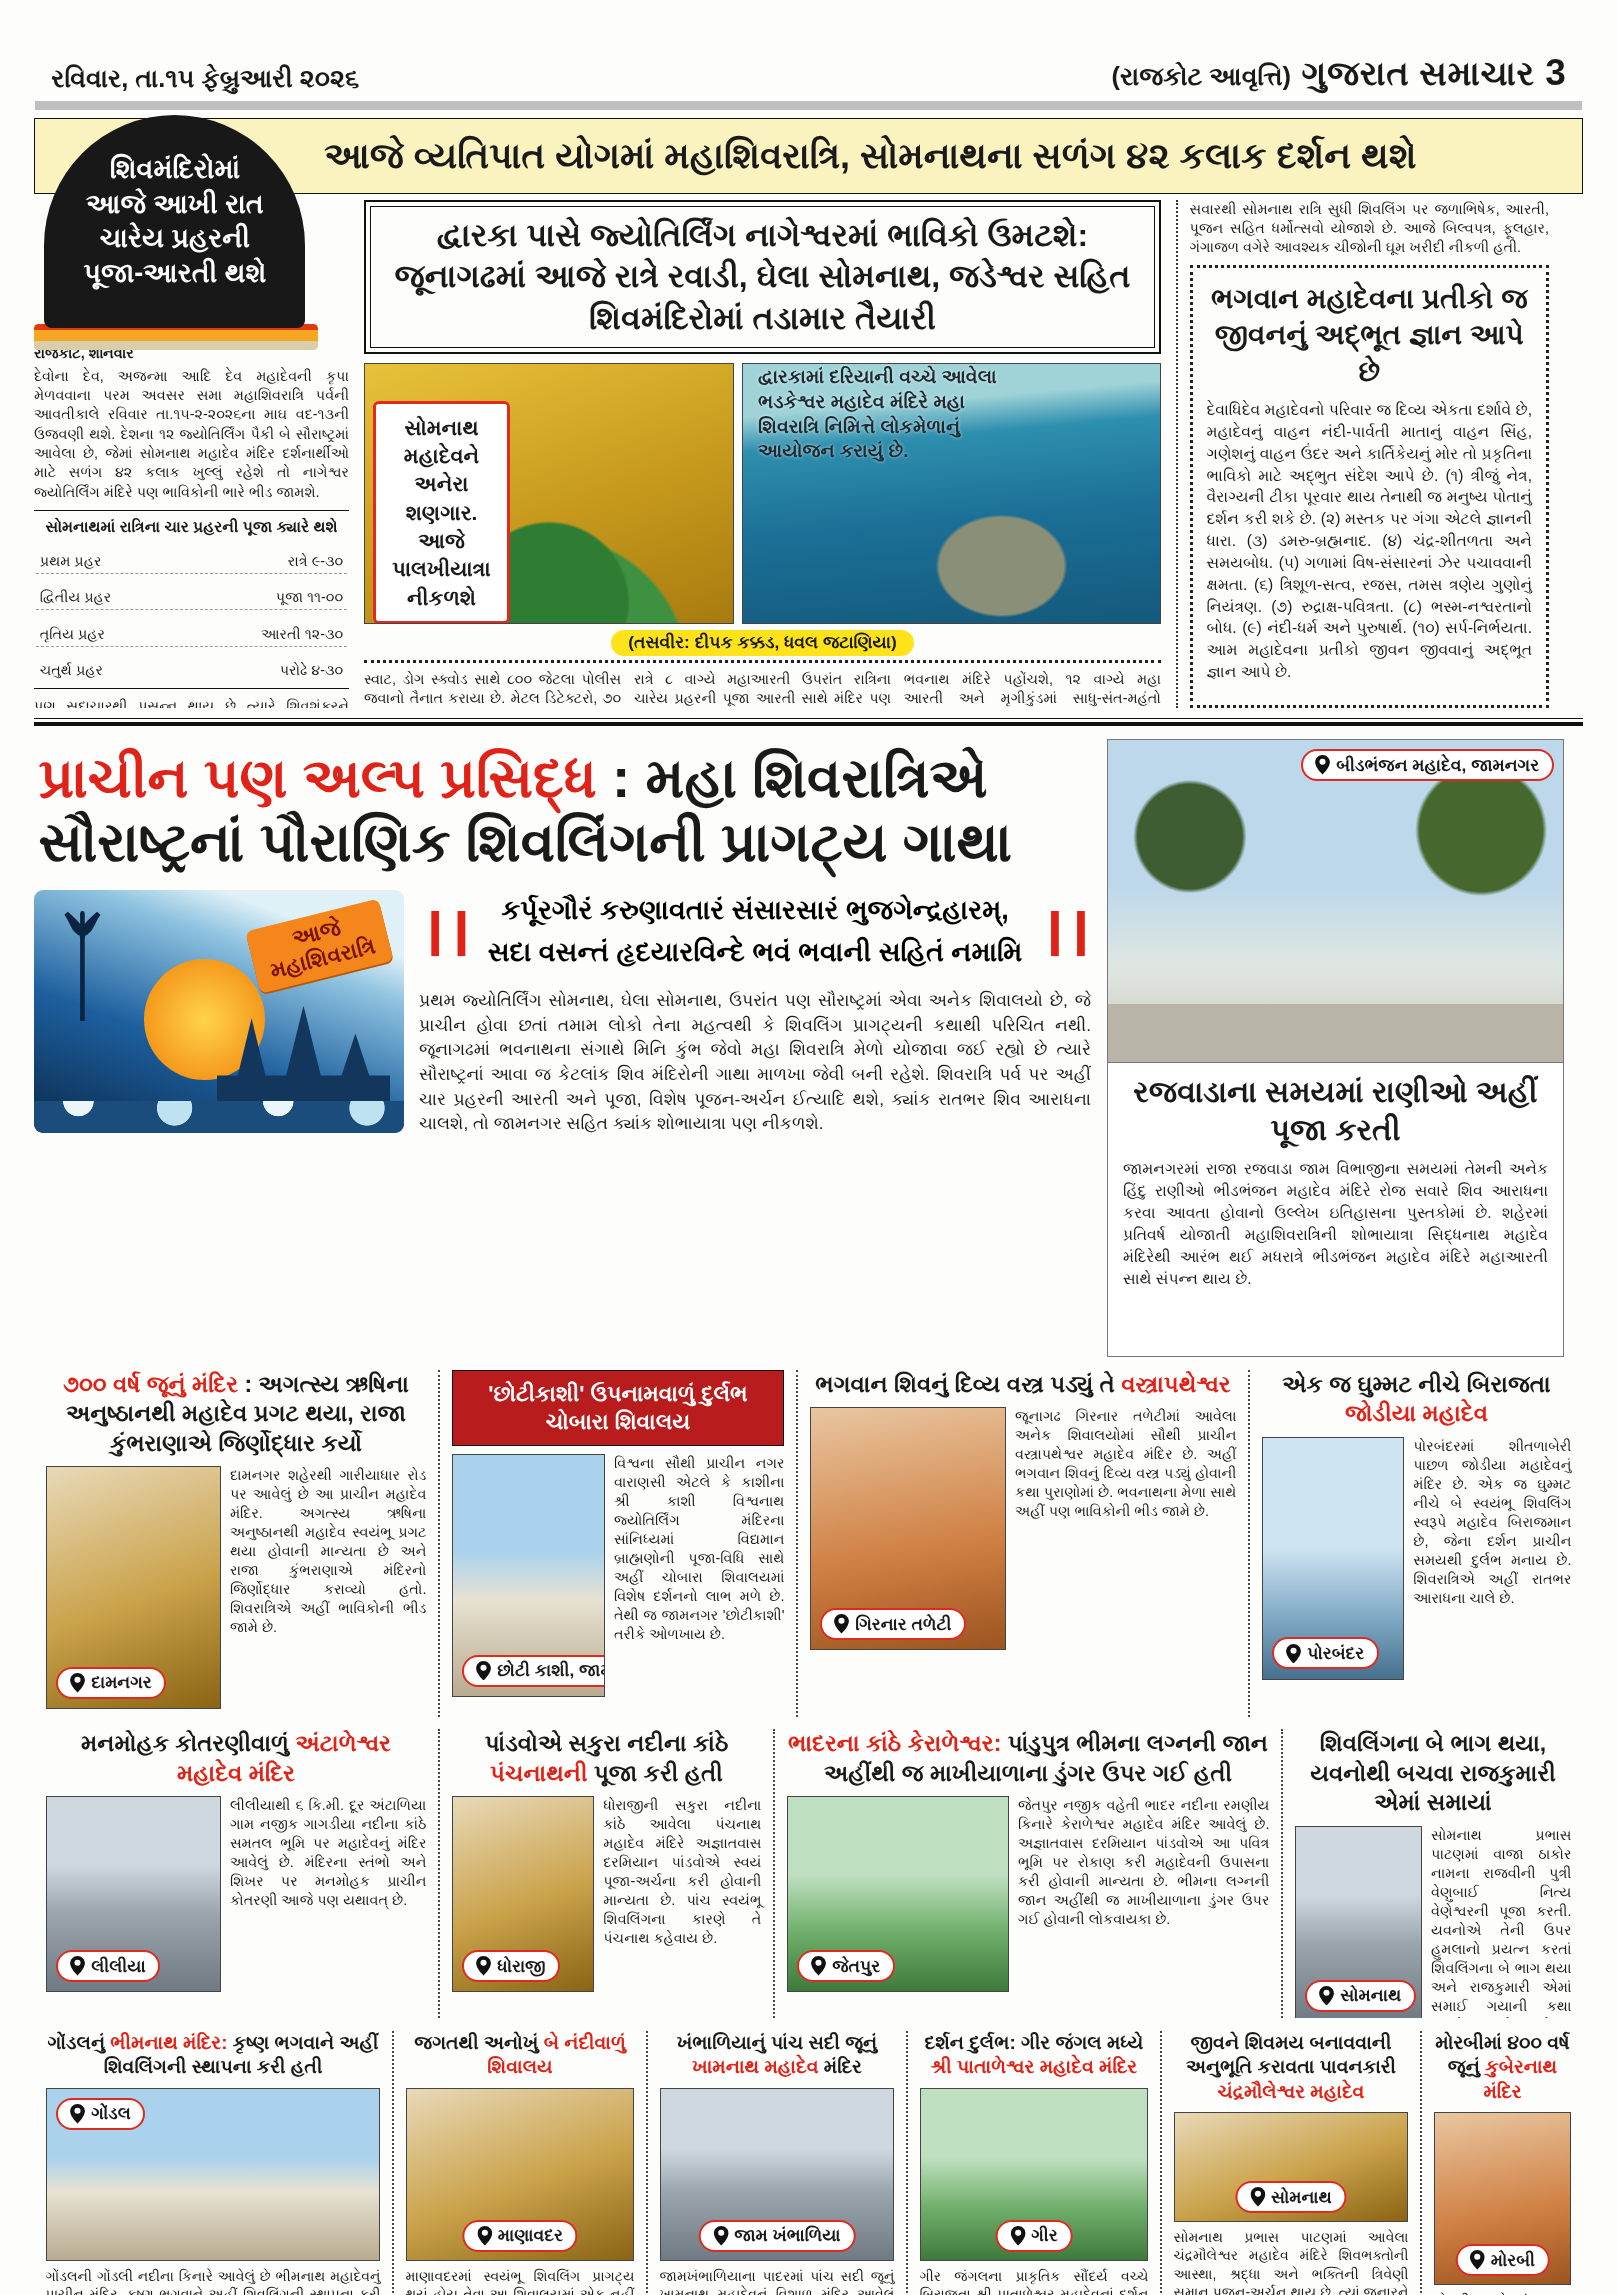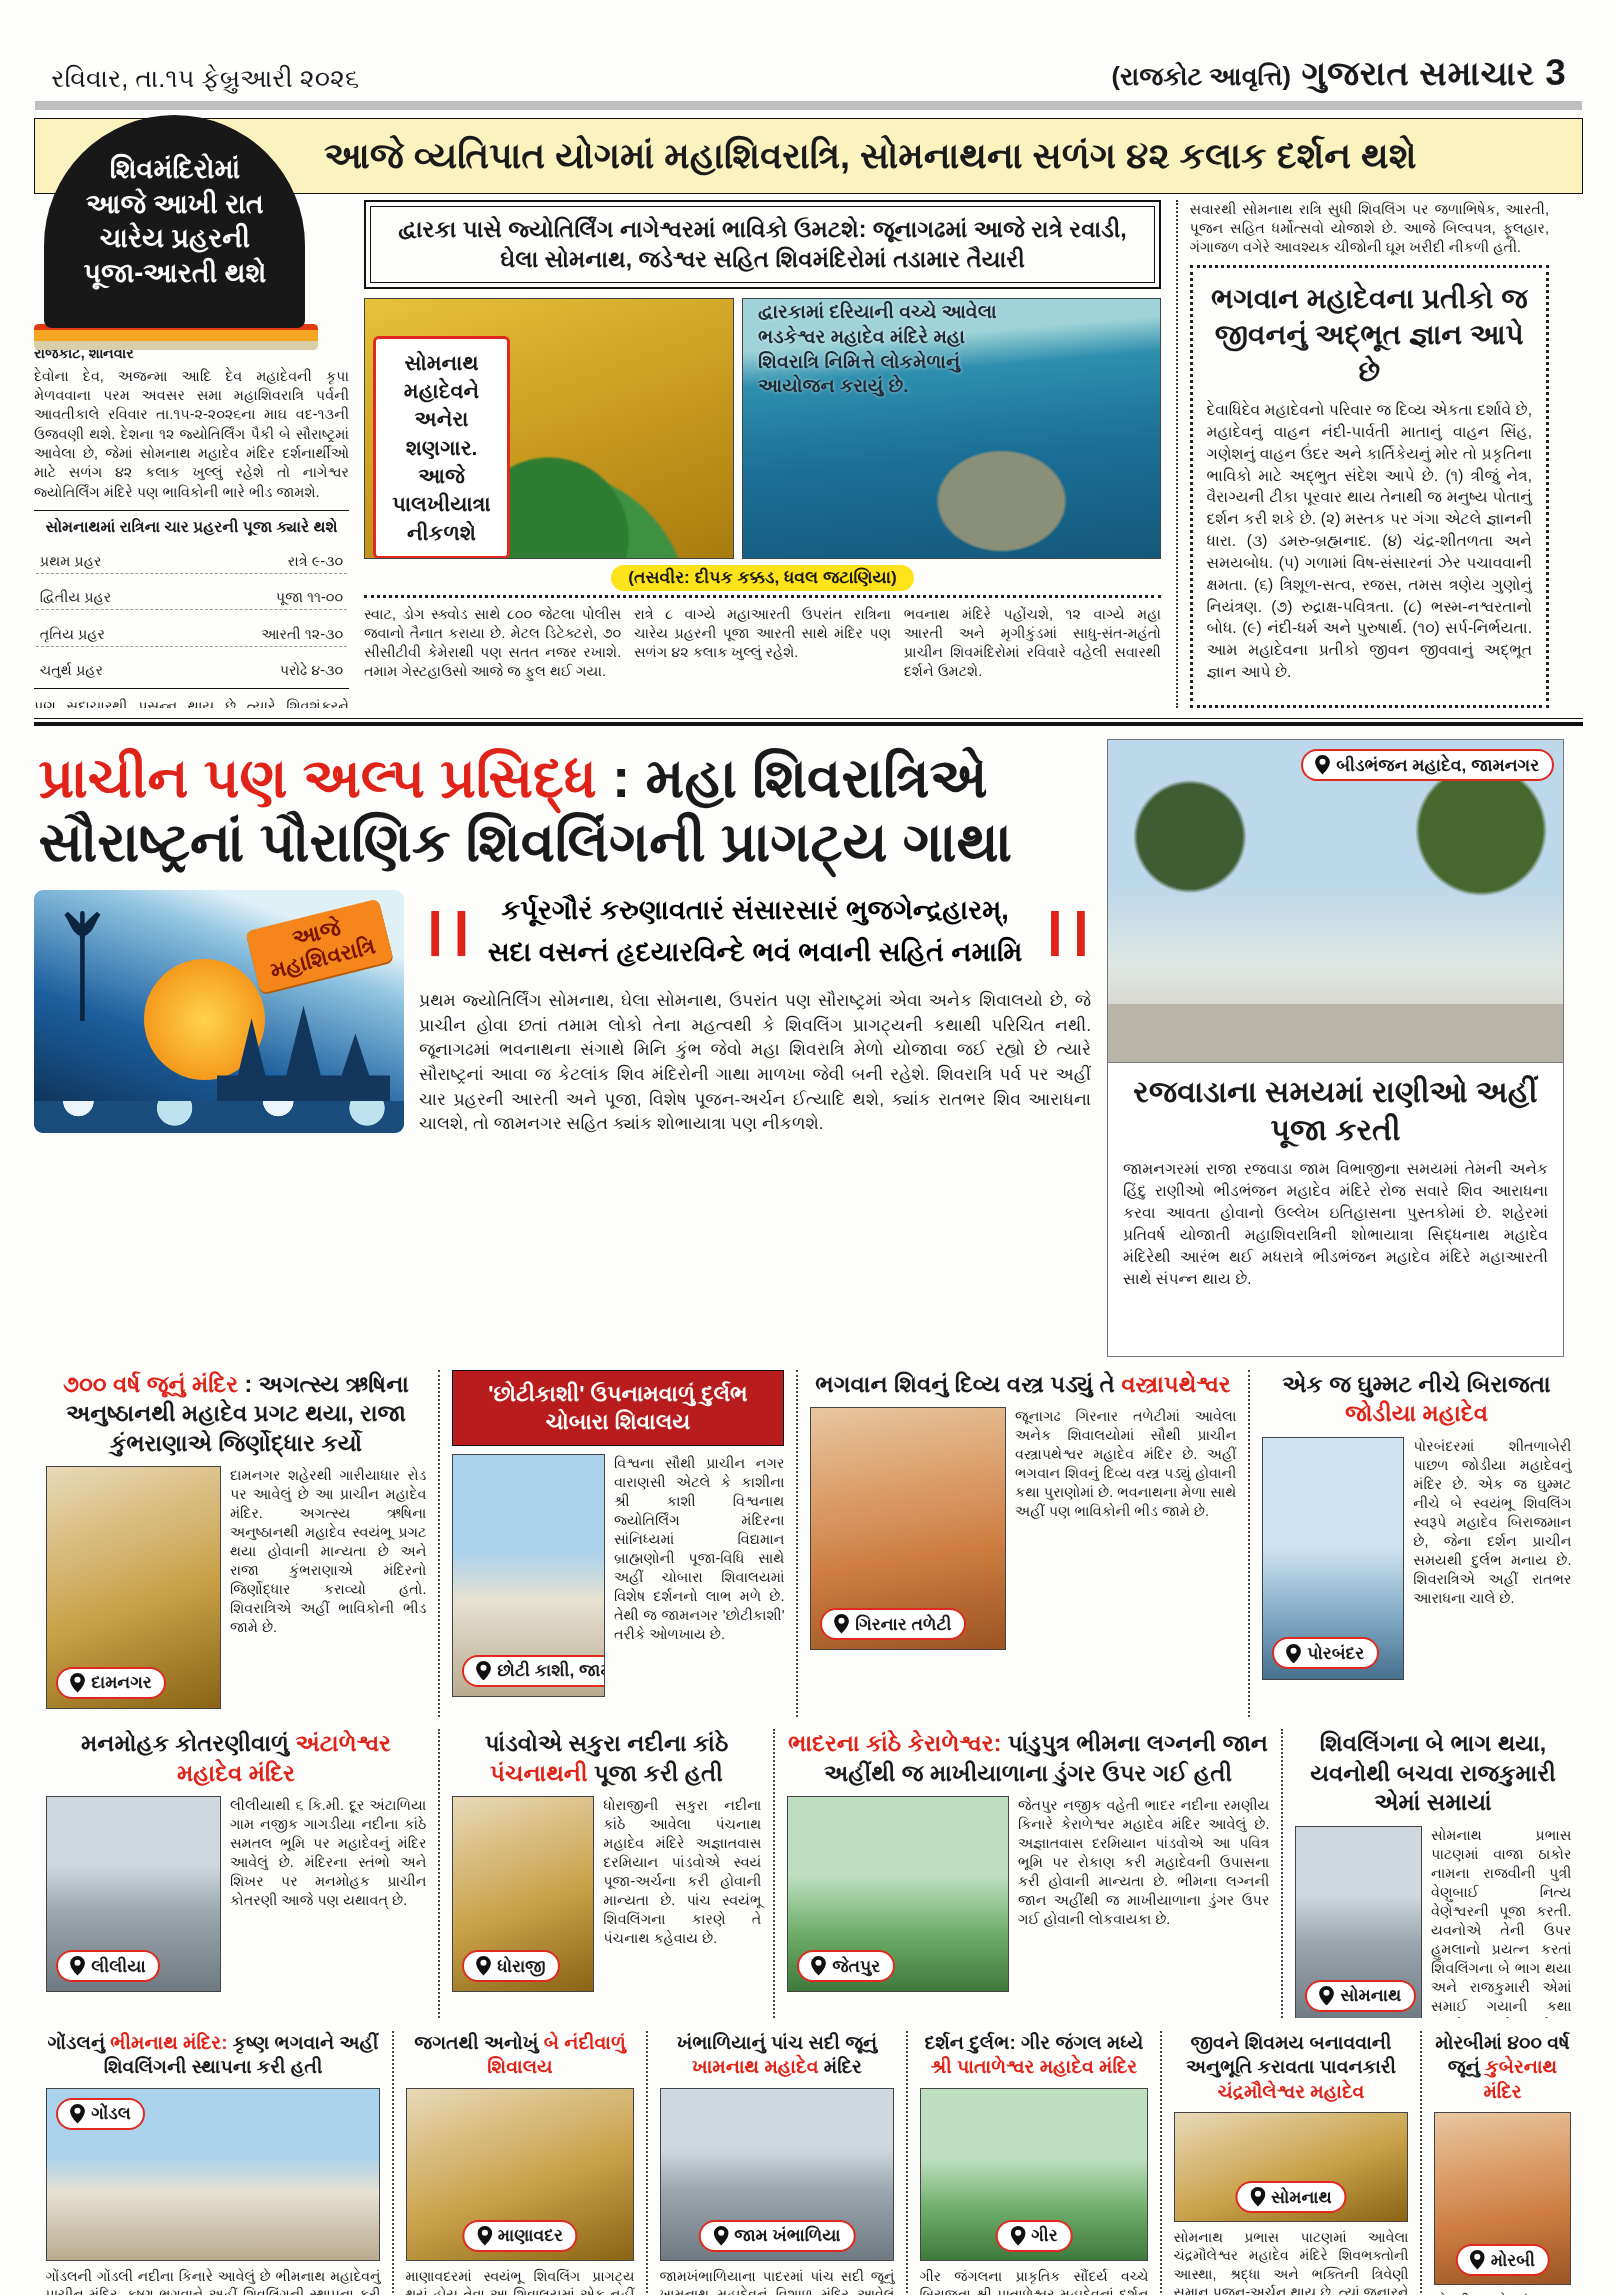--- a/index.html
+++ b/index.html
@@ -2,21 +2,21 @@
 <html style="font-size:9.2px"><head>
 <meta charset="utf-8">
 <style>
   * { margin:0; padding:0; box-sizing:border-box; }
   body { background:#888; font-family:"Liberation Sans", sans-serif; }
   .page { width:1617px; height:2295px; background:#fdfdfb; margin:0 auto; position:relative;
           padding:29px 34px 0 34px; overflow:hidden; color:#1a1a1a; }
 
   
   .hdr { display:flex; justify-content:space-between; align-items:flex-end; padding:23px 17.3px 7px 17.3px; }
-  .hdr .date { font-size:25.4px; font-weight:normal; }
+  .hdr .date { font-size:25.4px; font-weight:bold; }
   .hdr .right { display:flex; align-items:baseline; gap:10.4px; }
   .hdr .edition { font-size:25.4px; font-weight:bold; }
   .hdr .brand { font-size:34px; font-weight:900; letter-spacing:0.6px; }
   .hdr .pageno { font-size:37px; font-weight:900; }
   .graybar { height:9.2px; background:#bfbfbf; margin:0 1.2px 8px 1.2px; }
 
   
   .masthead { position:relative; }
   .band { background:#fbf3bf; border:1.7px solid #111; height:76px; display:flex; align-items:center;
           padding-left:289px; }
@@ -30,21 +30,21 @@
 
   .top-cols { display:flex; gap:15px; height:508px; overflow:hidden; margin-top:5.8px; }
   .colL { width:315px; padding-top:144px; font-size:14.4px; line-height:1.34; text-align:justify; }
   .colL .dateline { font-weight:bold; margin-bottom:3.5px; }
   .sched { border-top:1.7px solid #111; border-bottom:1.7px solid #111; margin:8px 0; padding:5.8px 2.3px; }
   .sched .st { font-weight:900; font-size:15.6px; text-align:center; margin-bottom:4.6px; }
   .sched .row { display:flex; justify-content:space-between; font-size:14.4px; padding:1.7px 3.5px; border-bottom:0.6px dashed #999; }
   .sched .row:last-child { border-bottom:none; }
   .colC { width:797px; }
   .subhead { border:2.9px solid #111; outline:1.2px solid #111; outline-offset:-7px; padding:12.7px 17.3px; text-align:center;
-             font-size:23px; font-weight:900; line-height:1.3; }
+             font-size:32px; font-weight:900; line-height:1.3; }
   .photos { display:flex; gap:8px; margin-top:9.2px; height:261px; }
   .ph { position:relative; overflow:hidden; border:1.2px solid #444; }
   .ph-somnath { width:370px; background:
       radial-gradient(circle at 50% 92%, #2f7d32 0 26%, transparent 27%),
       radial-gradient(circle at 50% 120%, #3f9142 0 38%, transparent 39%),
       linear-gradient(160deg, #e8c23a, #c79a1d 55%, #a87b10); }
   .ph-aerial { flex:1; background:
       radial-gradient(ellipse at 62% 78%, #8a8f77 0 17%, transparent 18%),
       linear-gradient(175deg, #9fd3d8 0 18%, #2e8fae 30%, #1b6f96 60%, #14597c); }
   .note { position:absolute; left:8px; top:37px; width:137px; background:#fff; border:3.5px solid #e02a20;

